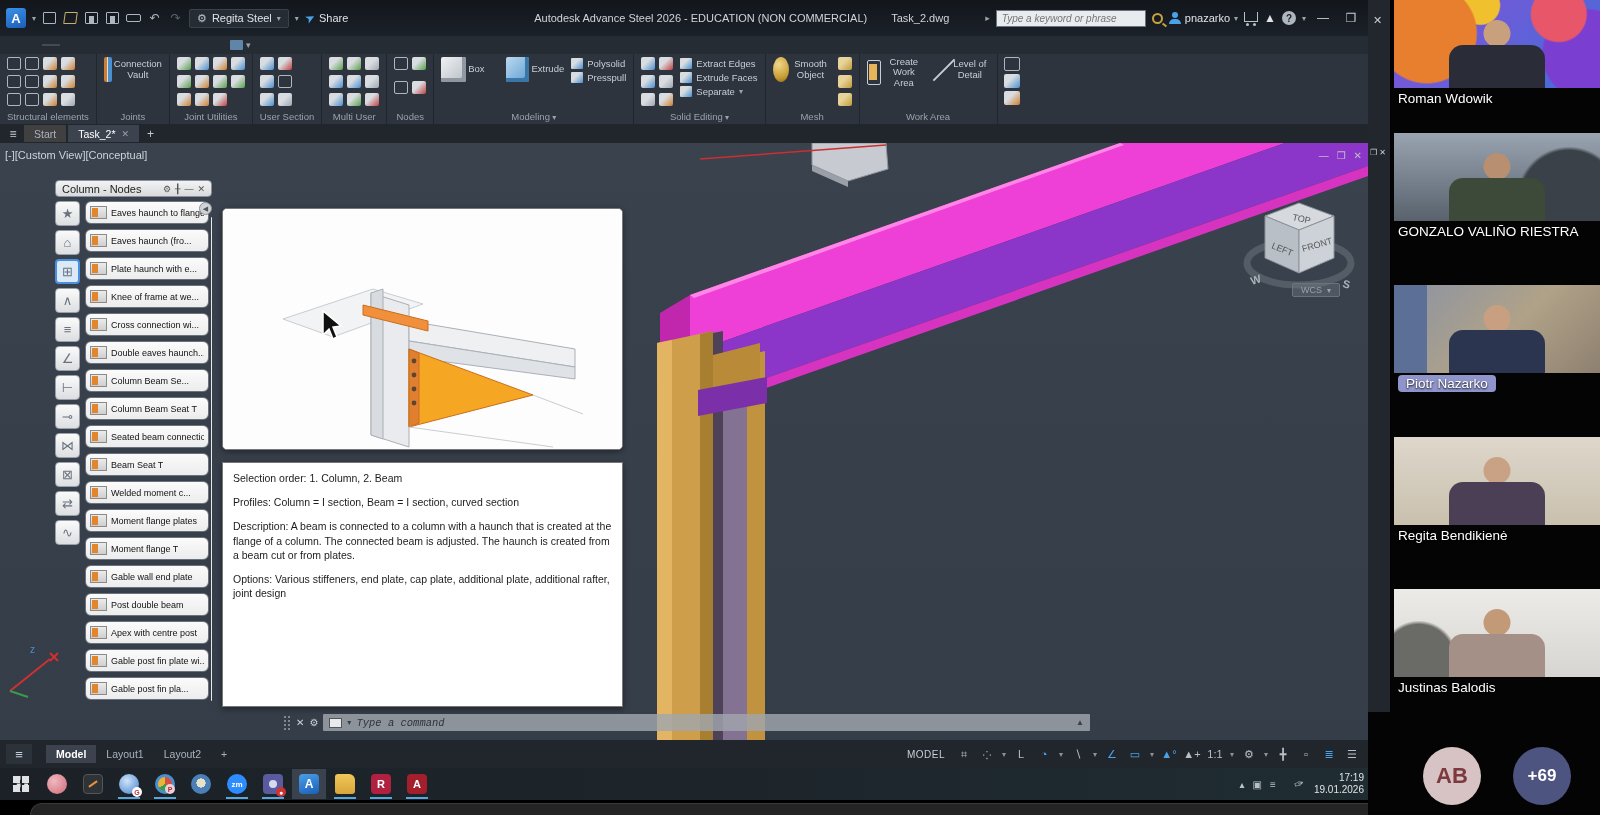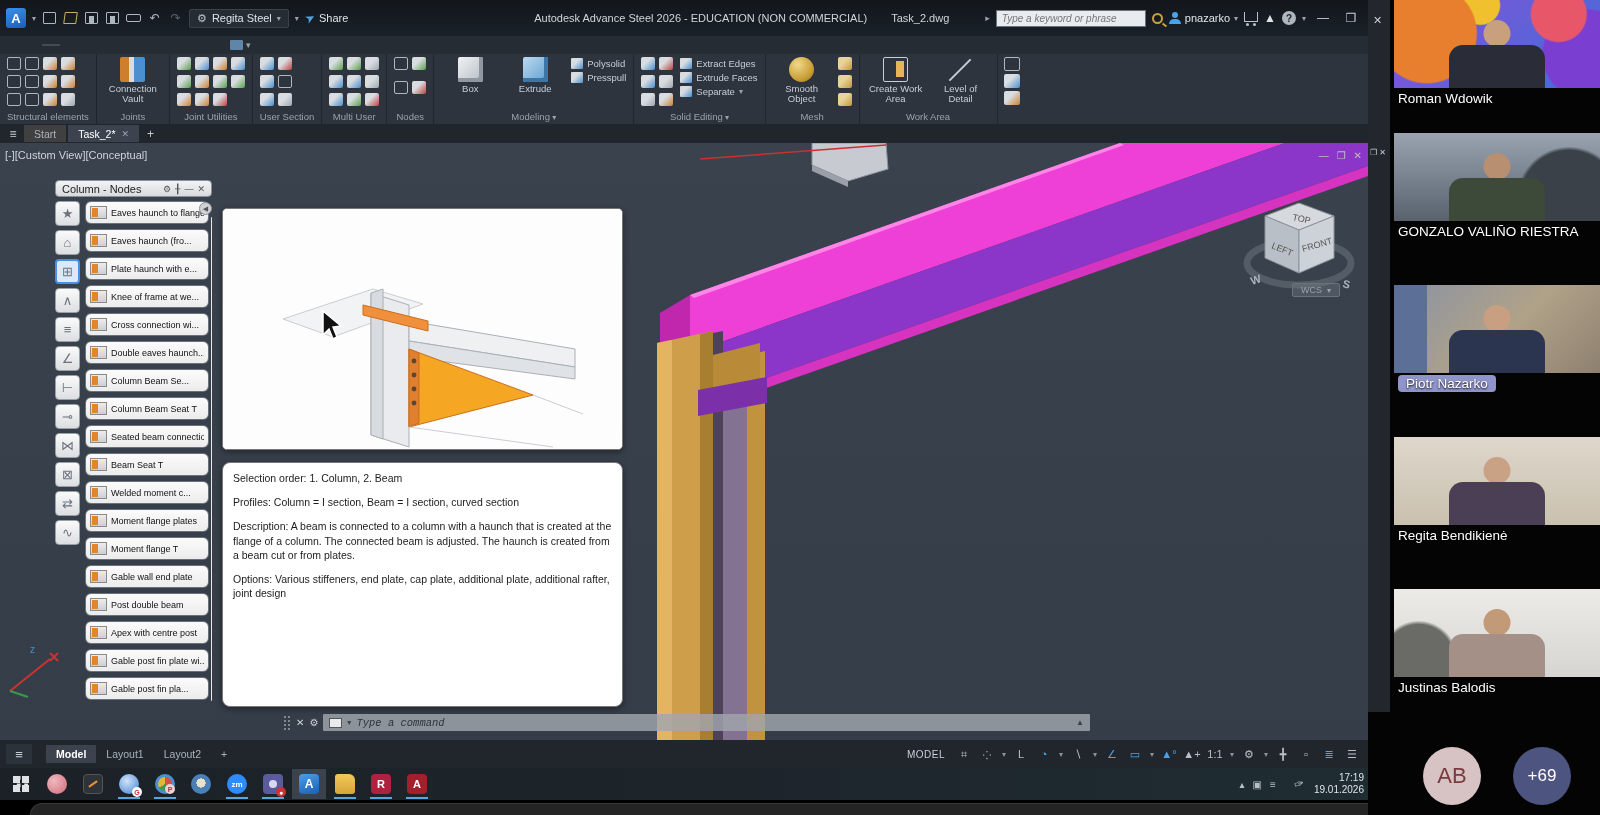--- a/index.html
+++ b/index.html
@@ -53,21 +53,21 @@
   .rlabel{height:15px;font-size:9.5px;color:#9aa2ab;text-align:center;white-space:nowrap;padding-top:2px}
   .rlabel.dd::after{content:" ▾";font-size:8px}
   .rgrid{display:grid;grid-template-rows:repeat(3,16px);grid-auto-flow:column;gap:2px 4px}
   .ric{width:14px;height:13px;border-radius:2px;background:linear-gradient(135deg,#d9dde1 45%,#9ea6af)}
   .ric.o{background:linear-gradient(135deg,#d9dde1 40%,#cd7f2e)}
   .ric.g{background:linear-gradient(135deg,#d9dde1 40%,#58a04a)}
   .ric.b{background:linear-gradient(135deg,#d9dde1 40%,#4a8fd0)}
   .ric.r{background:linear-gradient(135deg,#d9dde1 40%,#c04040)}
   .ric.y{background:linear-gradient(135deg,#e8d49a 40%,#c09a3a)}
   .ric.frame{background:transparent;border:1px solid #aeb6bf}
-  .rbig{display:flex;flex-direction:column;align-items:center;width:58px;gap:2px}
+  .rbig{display:flex;flex-direction:row;align-items:center;width:58px;gap:2px}
   .rbig .blabel{font-size:9.5px;color:#c7ced6;text-align:center;line-height:1.1;white-space:pre-line}
   .bi{width:25px;height:25px;border-radius:2px}
   .bi-vault{background:linear-gradient(90deg,#cd7f2e 35%,#d9dde1 35% 55%,#4a8fd0 55%)}
   .bi-check{background:linear-gradient(135deg,#e8eaec 60%,#b7bdc4);position:relative}
   .bi-check::after{content:"";position:absolute;width:10px;height:10px;border-left:2px solid #555;border-bottom:2px solid #555;transform:rotate(-45deg);left:7px;top:5px}
   .bi-box{background:linear-gradient(135deg,#f0f2f4,#b7bdc4);box-shadow:inset -4px -4px 0 #8f97a0}
   .bi-extrude{background:linear-gradient(135deg,#bcd9f0,#5f9fd0);box-shadow:inset -4px -4px 0 #3a76a8}
   .bi-sphere{border-radius:50%;background:radial-gradient(circle at 35% 30%,#f0d98a,#c79c33 65%,#8a6a1f)}
   .bi-workarea{background:transparent;border:1px solid #c7ced6;position:relative}
   .bi-workarea::after{content:"";position:absolute;width:8px;height:16px;background:#e8b45a;right:3px;top:3px}
@@ -103,21 +103,21 @@
   .cat.sel{border:2px solid #4a90e0;background:#dce9f8}
   .plist{position:relative;flex:1;display:flex;flex-direction:column;gap:5px;overflow:hidden;padding-right:3px}
   .pitem{height:23px;flex:none;background:linear-gradient(180deg,#fbfbfb,#ececec);border:1px solid #6a737d;border-radius:6px;display:flex;align-items:center;gap:4px;padding:0 4px}
   .picon{width:17px;height:13px;flex:none;background:linear-gradient(180deg,#ececec,#cfcfcf);border:1px solid #8a8a8a;position:relative}
   .picon::before{content:"";position:absolute;left:1px;top:1px;bottom:1px;width:6px;background:#e2862e}
   .ptext{font-size:9px;color:#111;white-space:nowrap;overflow:hidden}
   .scrollind{position:absolute;top:1px;right:0;width:13px;height:13px;border-radius:50%;background:#cfd2d6;color:#555;font-size:7px;display:flex;align-items:center;justify-content:center;border:1px solid #8a9099}
   .pscroll{position:absolute;right:-1px;top:16px;bottom:0;width:2px;background:#e8eaec;border-radius:1px}
   
   .preview{position:absolute;left:222px;top:65px;width:401px;height:242px;background:#fff;border:1px solid #777;border-radius:5px;overflow:hidden;box-shadow:0 2px 6px rgba(0,0,0,.4)}
-  .infopanel{position:absolute;left:222px;top:319px;width:401px;height:245px;background:#fff;border:1px solid #777;border-radius:8px;padding:8px 10px;color:#1c1c1c;font-size:10.5px;line-height:1.35;box-shadow:0 2px 6px rgba(0,0,0,.4)}
+  .infopanel{position:absolute;left:222px;top:319px;width:401px;height:245px;background:#fff;border:1px solid #777;border-radius:0;padding:8px 10px;color:#1c1c1c;font-size:10.5px;line-height:1.35;box-shadow:0 2px 6px rgba(0,0,0,.4)}
   .infopanel p{margin-bottom:10px}
   
   .cmdline{position:absolute;left:283px;top:571px;width:807px;height:17px;display:flex;align-items:center}
   .cmdgrip{width:8px;height:15px;background:radial-gradient(circle,#8a9099 1px,transparent 1.2px) 0 0/4px 4px;opacity:.9}
   .cmdx{color:#cfd4da;font-size:10px;padding:0 5px}
   .cmdwr{color:#cfd4da;font-size:10px;padding-right:5px}
   .cmdfield{flex:1;height:17px;background:rgba(160,166,173,.82);display:flex;align-items:center;gap:5px;padding:0 6px;border-radius:1px}
   .cmdicon{width:13px;height:10px;background:#e8eaec;border:1px solid #555;flex:none}
   .cmdtext{font-size:10.5px;font-style:italic;color:#2e3338;font-family:"Liberation Mono",monospace}
   .cmdup{margin-left:auto;color:#3a4047;font-size:8px}
@@ -172,21 +172,21 @@
     linear-gradient(135deg,#8a4fd8,#3f6fd8)}
   .tile.i0 .person{--skin:#c9a07e;--shirt:#2a2d38}
   .tile.i1 .video{background:radial-gradient(circle at 85% 75%,#3a4148 0 26%,transparent 28%),linear-gradient(180deg,#99a4b0,#6b7682 70%,#59626c)}
   .tile.i1 .person{--skin:#b98f72;--shirt:#3d4a3a}
   .tile.i2 .video{background:linear-gradient(90deg,#5c6f96 0 16%,transparent 16%),linear-gradient(135deg,#8a93a4,#b0a288 55%,#8e8070)}
   .tile.i2 .person{--skin:#c89f80;--shirt:#2b3550}
   .tile.i3 .video{background:linear-gradient(180deg,#ded7cb,#c9c0ae)}
   .tile.i3 .person{--skin:#c9a286;--shirt:#4a3f55}
   .tile.i4 .video{background:radial-gradient(circle at 12% 80%,#6a6a66 0 18%,transparent 20%),linear-gradient(180deg,#ecebe7,#d6d5d1)}
   .tile.i4 .person{--skin:#c29a78;--shirt:#a59088}
-  .avatar{position:absolute;width:58px;height:58px;border-radius:50%;display:flex;align-items:center;justify-content:center;font-weight:normal}
+  .avatar{position:absolute;width:58px;height:58px;border-radius:50%;display:flex;align-items:center;justify-content:center;font-weight:bold}
   .av-ab{left:55px;top:747px;background:#d8c3c4;color:#7c3a3e;font-size:22px}
   .av-more{left:145px;top:747px;background:#4d5480;color:#fff;font-size:17px}
 </style>
 </head>
 <body>
 
 <div class="main">
 
   <div class="titlebar">
     <span class="applogo">A</span>

